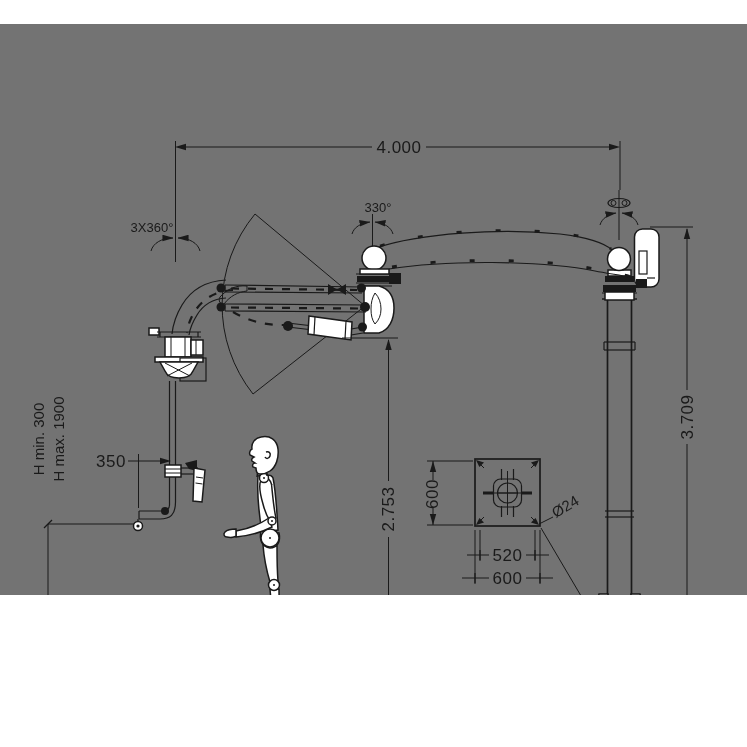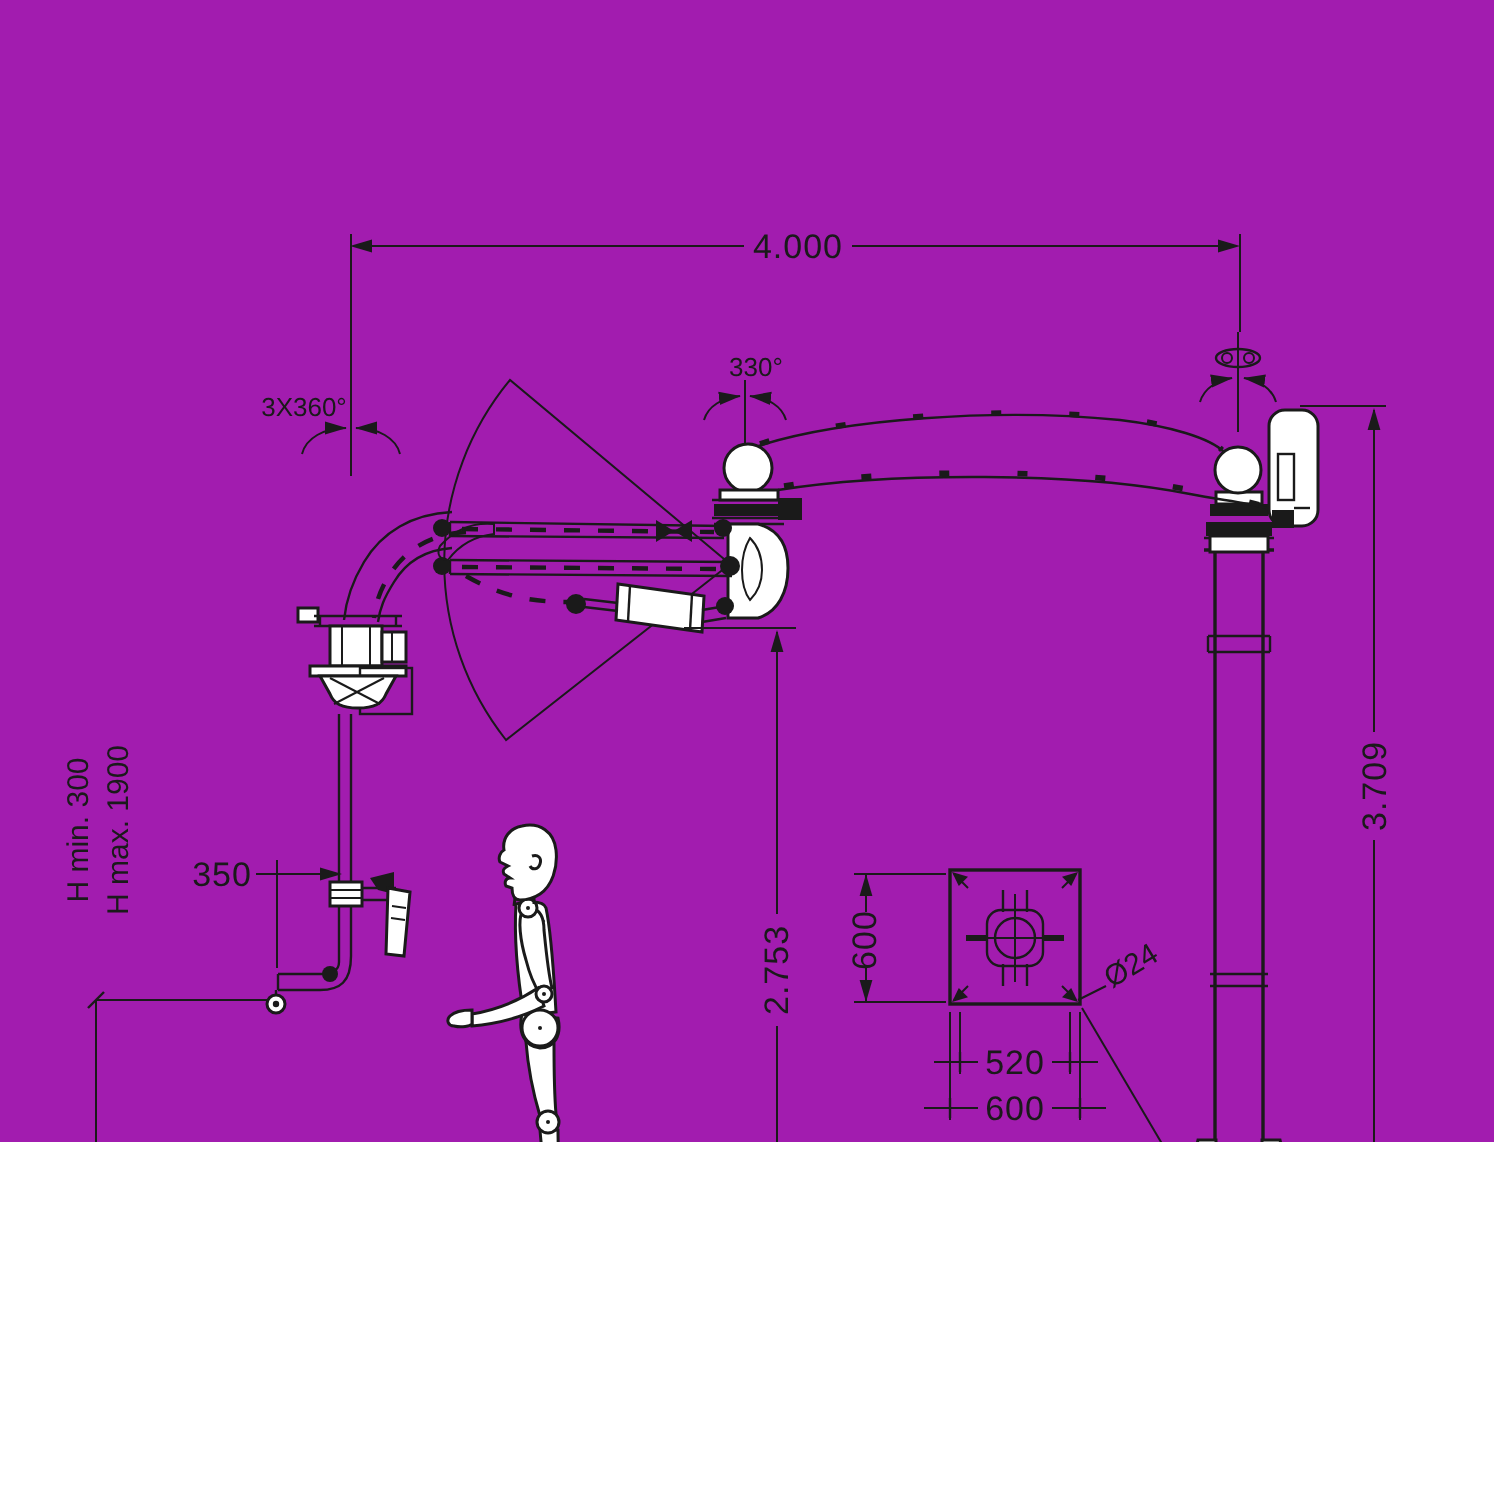--- a/index.html
+++ b/index.html
@@ -1,16 +1,16 @@
 <!DOCTYPE html>
 <html><head>
 <meta charset="utf-8">
 <style>
   html,body{margin:0;padding:0;background:#ffffff;}
-  .canvas{width:747px;height:571px;background:#a21caf;position:relative;overflow:hidden;}
+  .canvas{width:747px;height:571px;background:#737373;position:relative;overflow:hidden;margin-top:24px;}
   svg{display:block;}
   svg text{font-family:"Liberation Sans", sans-serif;fill:#1a1a1a;}
   .t17{font-size:17px;letter-spacing:.5px;}
   .t15{font-size:15px;}
   .t13{font-size:13px;}
   .ln{stroke:#1a1a1a;stroke-width:1.2;fill:none;}
   .ln2{stroke:#1a1a1a;stroke-width:1.7;fill:none;}
   .thin{stroke:#1a1a1a;stroke-width:1;fill:none;}
   .fillw{fill:#ffffff;stroke:#1a1a1a;stroke-width:1.5;}
   .dark{fill:#1a1a1a;stroke:none;}

